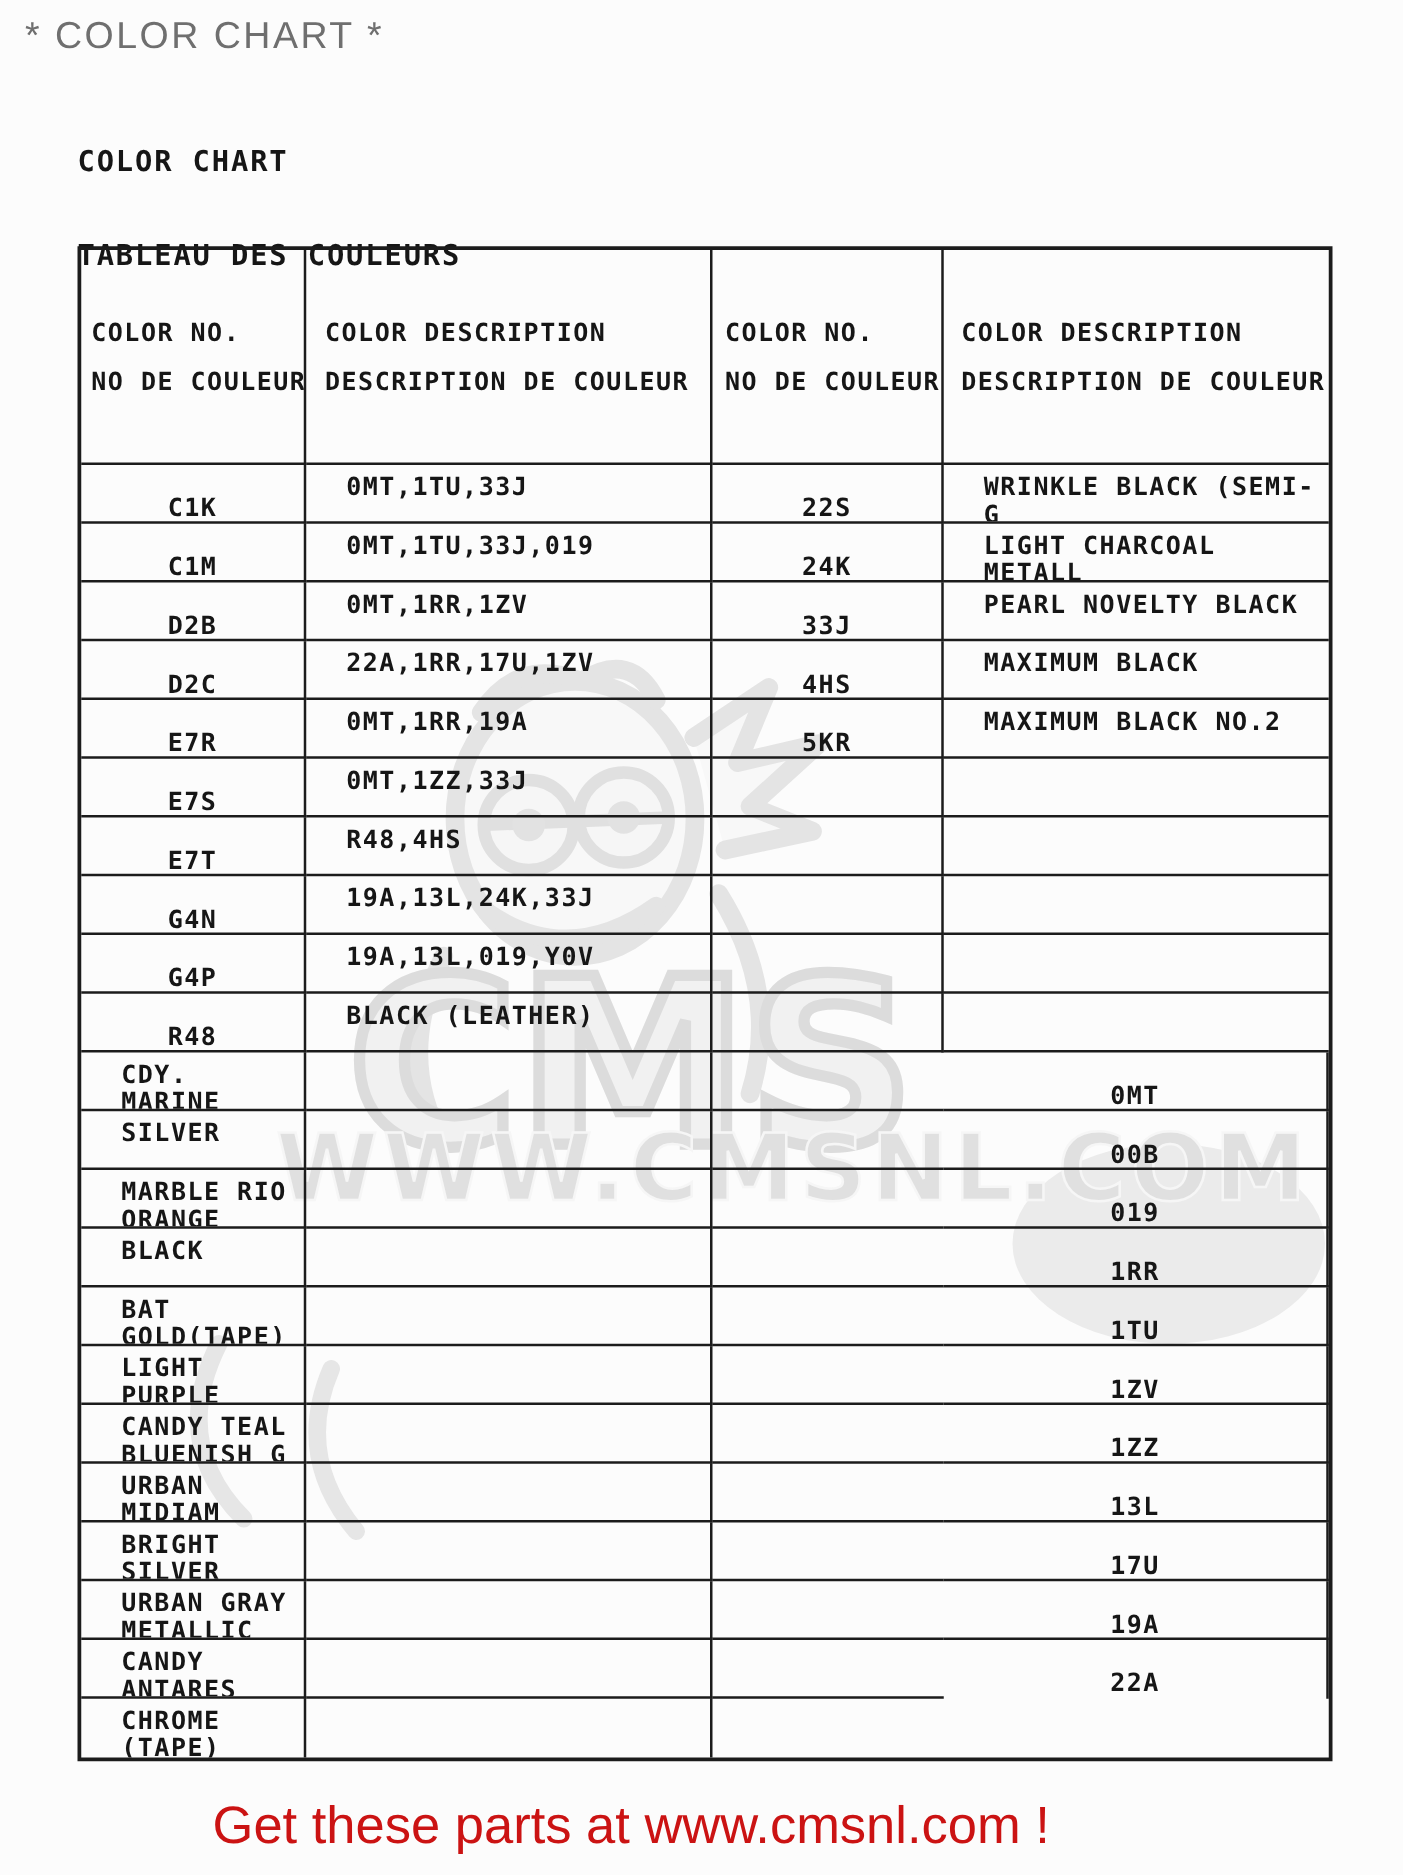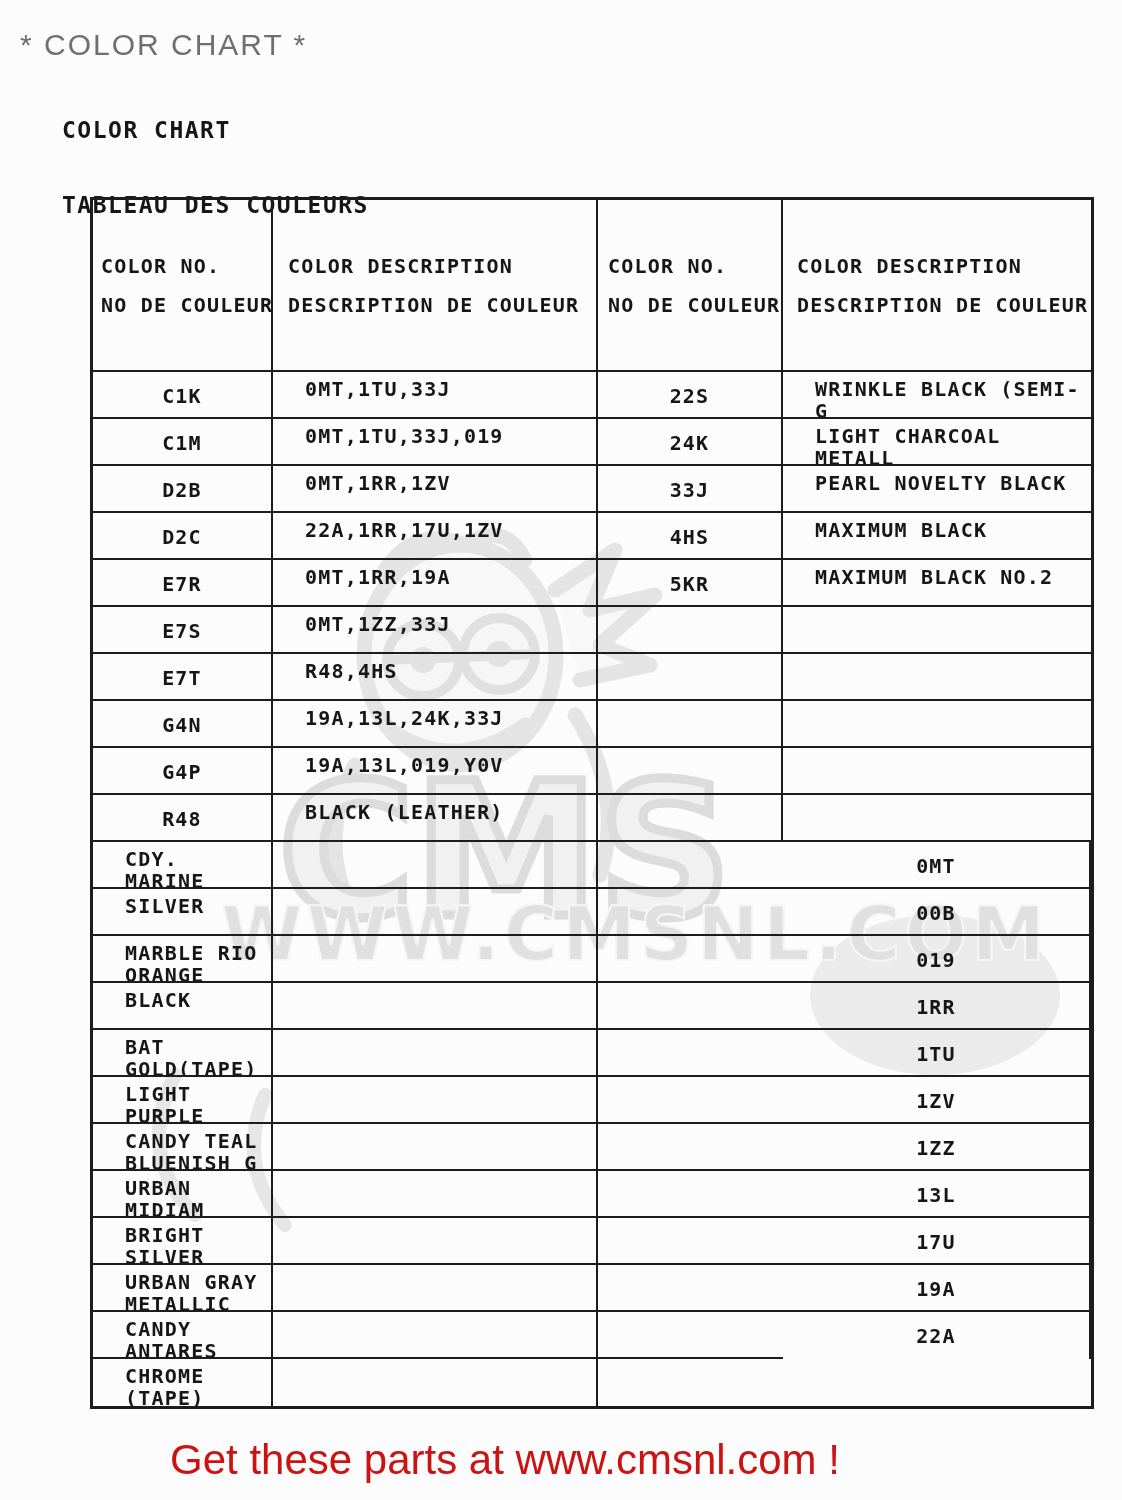--- a/index.html
+++ b/index.html
@@ -10,21 +10,20 @@
     overflow:hidden;
     font-family:"DejaVu Sans Mono", monospace;
     color:#161616;
   }
   
   .overlay-title {
     position:absolute; left:20px; top:12px;
     font-family:"Liberation Sans", sans-serif;
     font-size:30px; letter-spacing:2px;
     color:#6f6f6f;
-    margin-top:16px;
   }
   
   .doc-titles {
     position:absolute; left:62px; top:68px;
     font-weight:bold; font-size:23px; letter-spacing:1.5px;
     line-height:25px; white-space:pre;
   }
   
   .watermark {
     position:absolute; left:55px; top:515px;
@@ -34,39 +33,39 @@
   .chart-table {
     position:absolute; left:62px; top:197px;
     width:1004px;
     border:3px solid #1c1c1c;
     box-sizing:border-box;
     display:grid;
     grid-template-columns:180px 325px 185px 308px;
     grid-template-rows:172px repeat(22, 47px);
     z-index:1;
     background:transparent;
-    font-weight:bold; font-size:20px; letter-spacing:1.2px;margin-left:28px;
+    font-weight:bold; font-size:20px; letter-spacing:1.2px;
   }
   .cell {
     box-sizing:border-box;
     border-right:2px solid #1c1c1c;
     border-bottom:2px solid #1c1c1c;
     overflow:hidden;
   }
   .cell.c4 { border-right:none; }
   .cell.row-last { border-bottom:none; }
   .hcell {
     display:flex; flex-direction:column; justify-content:center;
     gap:17px; line-height:22px; white-space:pre;
   }
   .hcell.c1 { padding-left:8px; }
   .hcell.c2 { padding-left:15px; }
   .hcell.c3 { padding-left:10px; }
   .hcell.c4 { padding-left:14px; }
-  .code { text-align:center; padding-top:12px; }
+  .code { text-align:center; padding-top:22px; }
   .desc { padding:6px 2px 0 32px; white-space:pre-line; line-height:22px; }
   
   .footer {
     position:absolute; left:0; top:1436px; width:1010px;
     text-align:center;
     font-family:"Liberation Sans", sans-serif;
     font-size:42px; color:#cb1313;
   }
   .wm-text { font-family:"DejaVu Sans", sans-serif; font-weight:bold; }
 </style>

